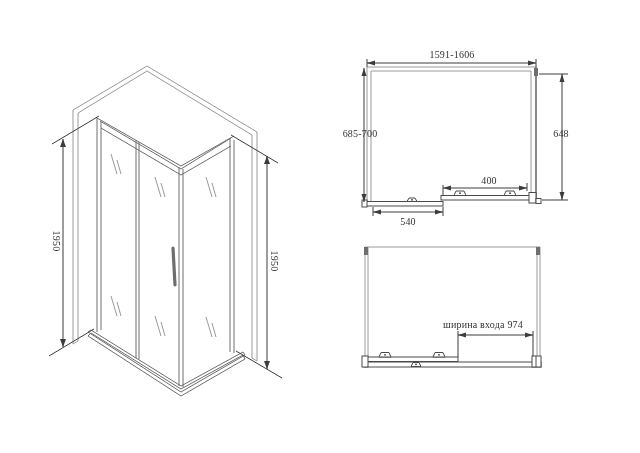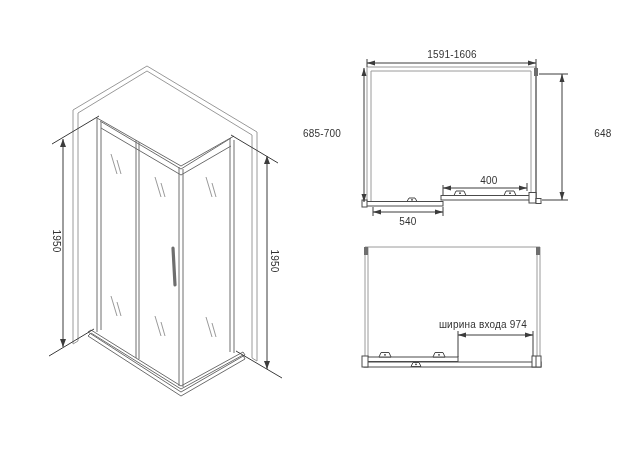--- a/index.html
+++ b/index.html
@@ -8,21 +8,21 @@
     --line-dark:#4a4a4a;
     --dim:#3c3c3c;
     --text:#333333;
     --background:#ffffff;
   }
   html,body{margin:0;padding:0;background:var(--background);}
   #stage{
     position:relative;
     width:640px;height:453px;
     background:var(--background);
-    font-family:Liberation Sans, sans-serif;
+    font-family:Liberation Serif, serif;
     overflow:hidden;
   }
   #stage svg{position:absolute;left:0;top:0;}
   .dim-label{
     position:absolute;
     transform:translate(-50%,-50%);
     font-size:10px;
     color:var(--text);
     white-space:nowrap;
     letter-spacing:0.2px;
@@ -139,19 +139,19 @@
         <path class="stroke-dim" d="M458,331 V339 M533,331 V339 M458,335 H533 M458,339 V357 M533,339 V356"></path>
         <polygon class="fill-dim" points="458,335 466,332.5 466,337.5"></polygon>
         <polygon class="fill-dim" points="533,335 525,332.5 525,337.5"></polygon>
       </g>
     </g>
   </svg>
 
   <div class="dim-label rot" style="left:56px;top:241px;">1950</div>
   <div class="dim-label rot" style="left:274px;top:261px;">1950</div>
   <div class="dim-label" style="left:452px;top:54px;">1591-1606</div>
-  <div class="dim-label" style="left:322px;top:133px;">685-700</div>
-  <div class="dim-label" style="left:603px;top:133px;">648</div>
+  <div class="dim-label" style="left:360px;top:133px;">685-700</div>
+  <div class="dim-label" style="left:561px;top:133px;">648</div>
   <div class="dim-label" style="left:489px;top:180px;">400</div>
   <div class="dim-label" style="left:408px;top:221px;">540</div>
   <div class="dim-label" style="left:483px;top:324px;">ширина входа 974</div>
 
 </div>
 
 </body></html>

